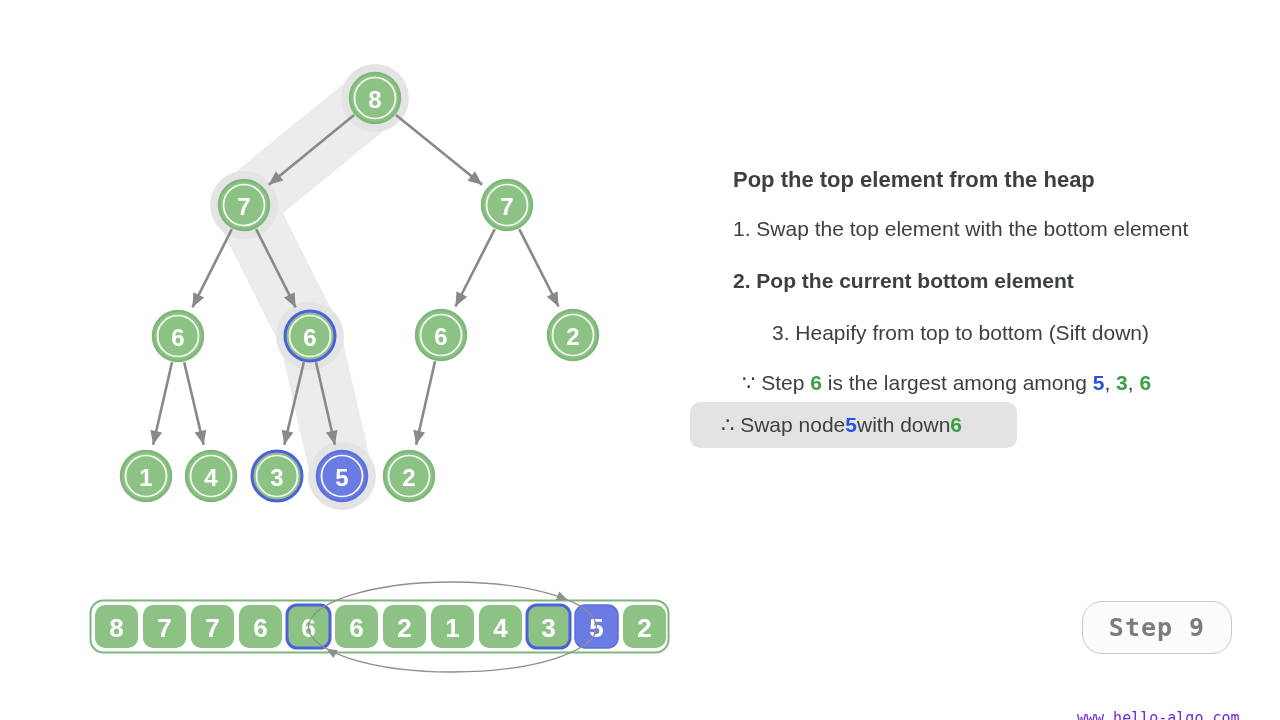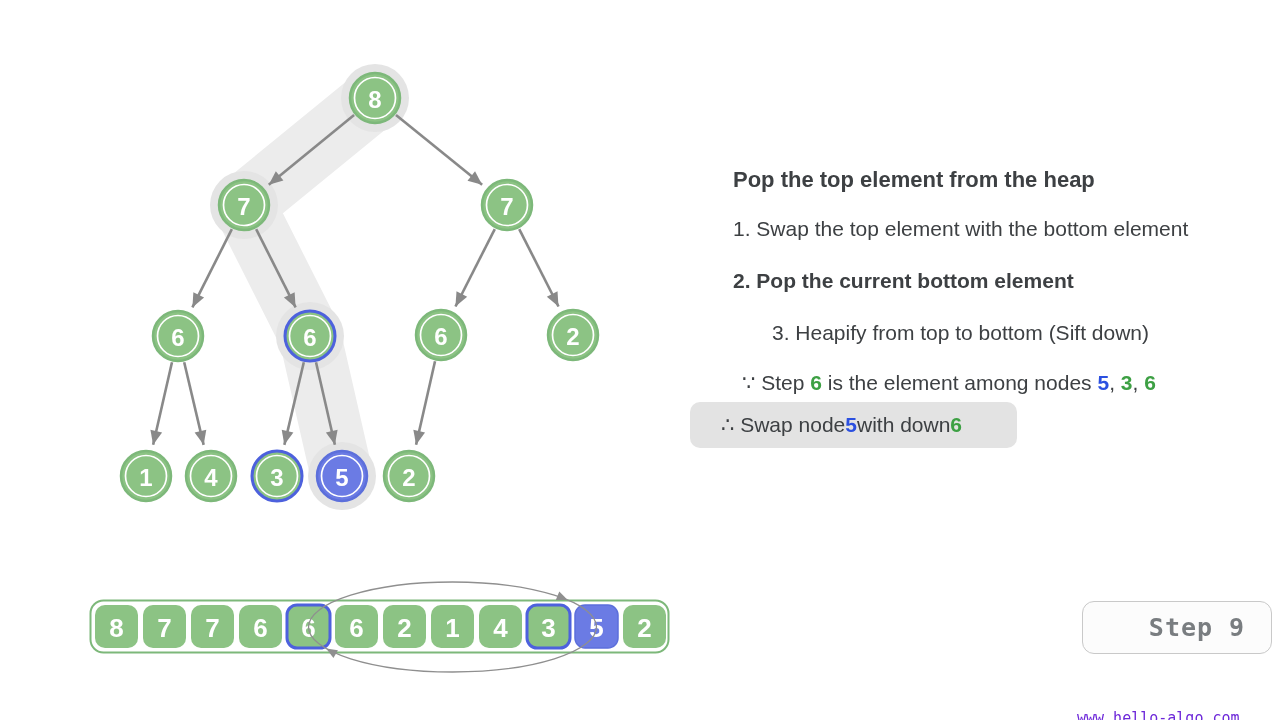--- a/index.html
+++ b/index.html
@@ -21,24 +21,24 @@
     position:absolute;left:690px;top:402px;width:327px;height:46px;
     background:#e3e3e3;border-radius:10px;display:flex;align-items:center;
     padding-left:31px;box-sizing:border-box;font-size:21px;white-space:nowrap;
     color:#3d4043;z-index:2;
   }
   .c-dark{color:#3d4043;}
   .c-green{color:#3da044;font-weight:bold;}
   .c-blue{color:#2b50e0;font-weight:bold;}
   .step-badge{
     position:absolute;left:1082px;top:601px;width:148px;height:51px;
-    border:1.5px solid #c9c9c9;border-radius:12px;background:#fcfcfc;
+    border:1.5px solid #c9c9c9;border-radius:20px;background:#fcfcfc;
     display:flex;align-items:center;justify-content:center;
     font-family:"DejaVu Sans Mono","Liberation Mono", monospace;
-    font-weight:bold;font-size:25px;color:#797d80;z-index:2;letter-spacing:1px;padding-left:40px;
+    font-weight:bold;font-size:25px;color:#797d80;z-index:2;letter-spacing:1px;
   }
   .watermark{
     position:absolute;left:1077px;top:709px;
     font-family:"DejaVu Sans Mono","Liberation Mono", monospace;
     font-size:15px;color:#6d28d9;z-index:2;white-space:nowrap;
   }
 </style>
 </head>
 <body>
 
@@ -188,21 +188,21 @@
       <ellipse cx="452.5" cy="627" rx="144" ry="45" fill="none" stroke="#8f8f8f" stroke-width="1.3"></ellipse>
       <path d="M0 0 L-11 -4.5 L-11 4.5 Z" fill="#8f8f8f" transform="translate(567.7000957996689,600.0000399165748) rotate(22.619911937129004)"></path>
       <path d="M0 0 L-11 -4.5 L-11 4.5 Z" fill="#8f8f8f" transform="translate(326.12760391503593,648.57385911794) rotate(-150.22882889772757)"></path>
     </g>
 </svg>
 
 <div class="panel-line panel-title" style="left:689px;top:167px;">Pop the top element from the heap</div>
 <div class="panel-line panel-step" style="left:689px;top:217px;">1. Swap the top element with the bottom element</div>
 <div class="panel-line panel-step" style="left:689px;top:269px;font-weight:bold;">2. Pop the current bottom element</div>
 <div class="panel-line panel-step" style="left:728px;top:321px;">3. Heapify from top to bottom (Sift down)</div>
-<div class="panel-line panel-note" style="left:698px;top:371px;" id="because-line"><span class="c-dark">∵ Step </span><span class="c-green">6</span><span class="c-dark"> is the element among nodes </span><span class="c-blue">5</span><span class="c-dark">, </span><span class="c-green">3</span><span class="c-dark">, </span><span class="c-green">6</span></div>
+<div class="panel-line panel-note" style="left:698px;top:371px;" id="because-line"><span class="c-dark">∵ Step </span><span class="c-green">6</span><span class="c-dark"> is the largest among among </span><span class="c-blue">5</span><span class="c-dark">, </span><span class="c-green">3</span><span class="c-dark">, </span><span class="c-green">6</span></div>
 <div class="therefore-box" id="therefore-box">
     <span class="c-dark">∴ Swap node </span>
     <span class="c-blue">5</span>
     <span class="c-dark"> with down </span>
     <span class="c-green">6</span>
   </div>
 
 <div class="step-badge">Step 9</div>
 <div class="watermark">www.hello-algo.com</div>
 

